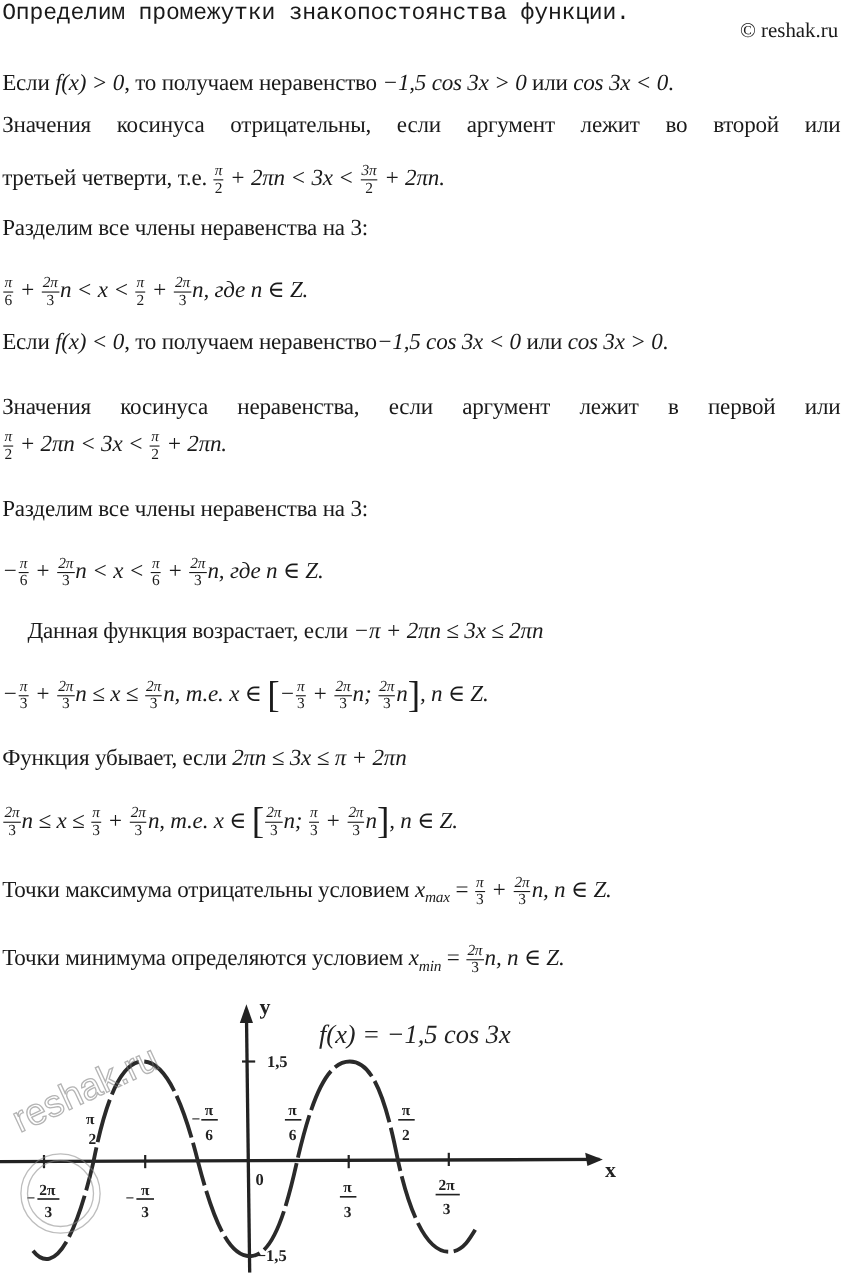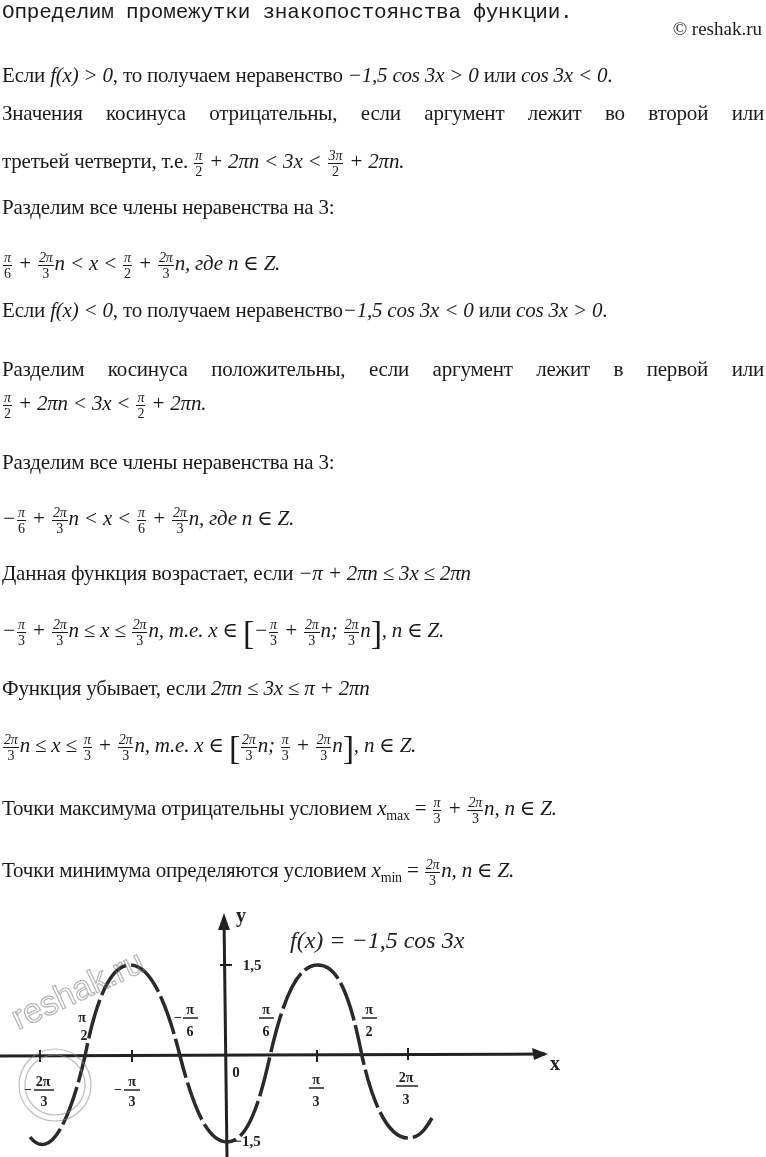--- a/index.html
+++ b/index.html
@@ -7,21 +7,21 @@
          font-family: "Liberation Serif", "DejaVu Serif", serif; color: #1a1a1a; }
   .line { position: absolute; left: 2px; font-size: 21px; white-space: nowrap; line-height: 26px; letter-spacing: -0.2px; }
   .line.just { width: 762px; text-align: justify; text-align-last: justify; }
   .m { font-style: italic; }
   .frac { display: inline-block; vertical-align: middle; text-align: center; font-size: 14px; line-height: 15px; margin: 0 1px; }
   .frac .num { display: block; border-bottom: 1px solid #1a1a1a; padding: 0 1px; }
   .frac .den { display: block; font-style: normal; }
   .frac .num { font-style: italic; }
   .bracket { font-size: 34px; vertical-align: middle; line-height: 26px; font-style: normal; }
   .copyright { position: absolute; right: 4px; top: 16px; font-size: 19px; line-height: 26px; }
-  .sub { font-size: 14px; vertical-align: -5px; }
+  .sub { font-size: 14px; vertical-align: -5px; font-style: italic; }
   #graph { position: absolute; left: 0; top: 890px; width: 766px; height: 267px; }
 </style>
 </head>
 <body>
 
 <div class="line" style="top:0px;font-family:Liberation Mono, monospace;">Определим промежутки знакопостоянства функции.</div>
 <div class="copyright">© reshak.ru</div>
 
 <div class="line" style="top:62px;">
   <span>Если </span><span class="m">f(x) &gt; 0</span><span>, то получаем неравенство </span><span class="m">−1,5 cos 3x &gt; 0</span><span> или </span><span class="m">cos 3x &lt; 0</span><span>.</span>
@@ -35,32 +35,32 @@
 <div class="line" style="top:194px;">Разделим все члены неравенства на 3:</div>
 
 <div class="line m" style="top:250px;">
   <span class="frac"><span class="num">π</span><span class="den">6</span></span><span> + </span><span class="frac"><span class="num">2π</span><span class="den">3</span></span><span>n &lt; x &lt; </span><span class="frac"><span class="num">π</span><span class="den">2</span></span><span> + </span><span class="frac"><span class="num">2π</span><span class="den">3</span></span><span>n, где n ∈ Z.</span>
 </div>
 
 <div class="line" style="top:297px;">
   <span>Если </span><span class="m">f(x) &lt; 0</span><span>, то получаем неравенство</span><span class="m">−1,5 cos 3x &lt; 0</span><span> или </span><span class="m">cos 3x &gt; 0</span><span>.</span>
 </div>
 
-<div class="line just" style="top:356px;">Разделим косинуса положительны, если аргумент лежит в первой или</div>
+<div class="line just" style="top:356px;">Значения косинуса неравенства, если аргумент лежит в первой или</div>
 <div class="line" style="top:390px;">
   <span class="frac"><span class="num">π</span><span class="den">2</span></span><span class="m"> + 2πn &lt; 3x &lt; </span><span class="frac"><span class="num">π</span><span class="den">2</span></span><span class="m"> + 2πn.</span>
 </div>
 
 <div class="line" style="top:449px;">Разделим все члены неравенства на 3:</div>
 
 <div class="line m" style="top:505px;">
   <span>−</span><span class="frac"><span class="num">π</span><span class="den">6</span></span><span> + </span><span class="frac"><span class="num">2π</span><span class="den">3</span></span><span>n &lt; x &lt; </span><span class="frac"><span class="num">π</span><span class="den">6</span></span><span> + </span><span class="frac"><span class="num">2π</span><span class="den">3</span></span><span>n, где n ∈ Z.</span>
 </div>
 
-<div class="line" style="top:560px;">
+<div class="line" style="top:560px;margin-left:23px;">
   <span>Данная функция возрастает, если </span><span class="m">−π + 2πn ≤ 3x ≤ 2πn</span>
 </div>
 
 <div class="line m" style="top:617px;">
   <span>−</span><span class="frac"><span class="num">π</span><span class="den">3</span></span><span> + </span><span class="frac"><span class="num">2π</span><span class="den">3</span></span><span>n ≤ x ≤ </span><span class="frac"><span class="num">2π</span><span class="den">3</span></span><span>n, т.е. x ∈ </span><span class="bracket">[</span><span>−</span><span class="frac"><span class="num">π</span><span class="den">3</span></span><span> + </span><span class="frac"><span class="num">2π</span><span class="den">3</span></span><span>n; </span><span class="frac"><span class="num">2π</span><span class="den">3</span></span><span>n</span><span class="bracket">]</span><span>, n ∈ Z.</span>
 </div>
 
 <div class="line" style="top:675px;">
   <span>Функция убывает, если </span><span class="m">2πn ≤ 3x ≤ π + 2πn</span>
 </div>

